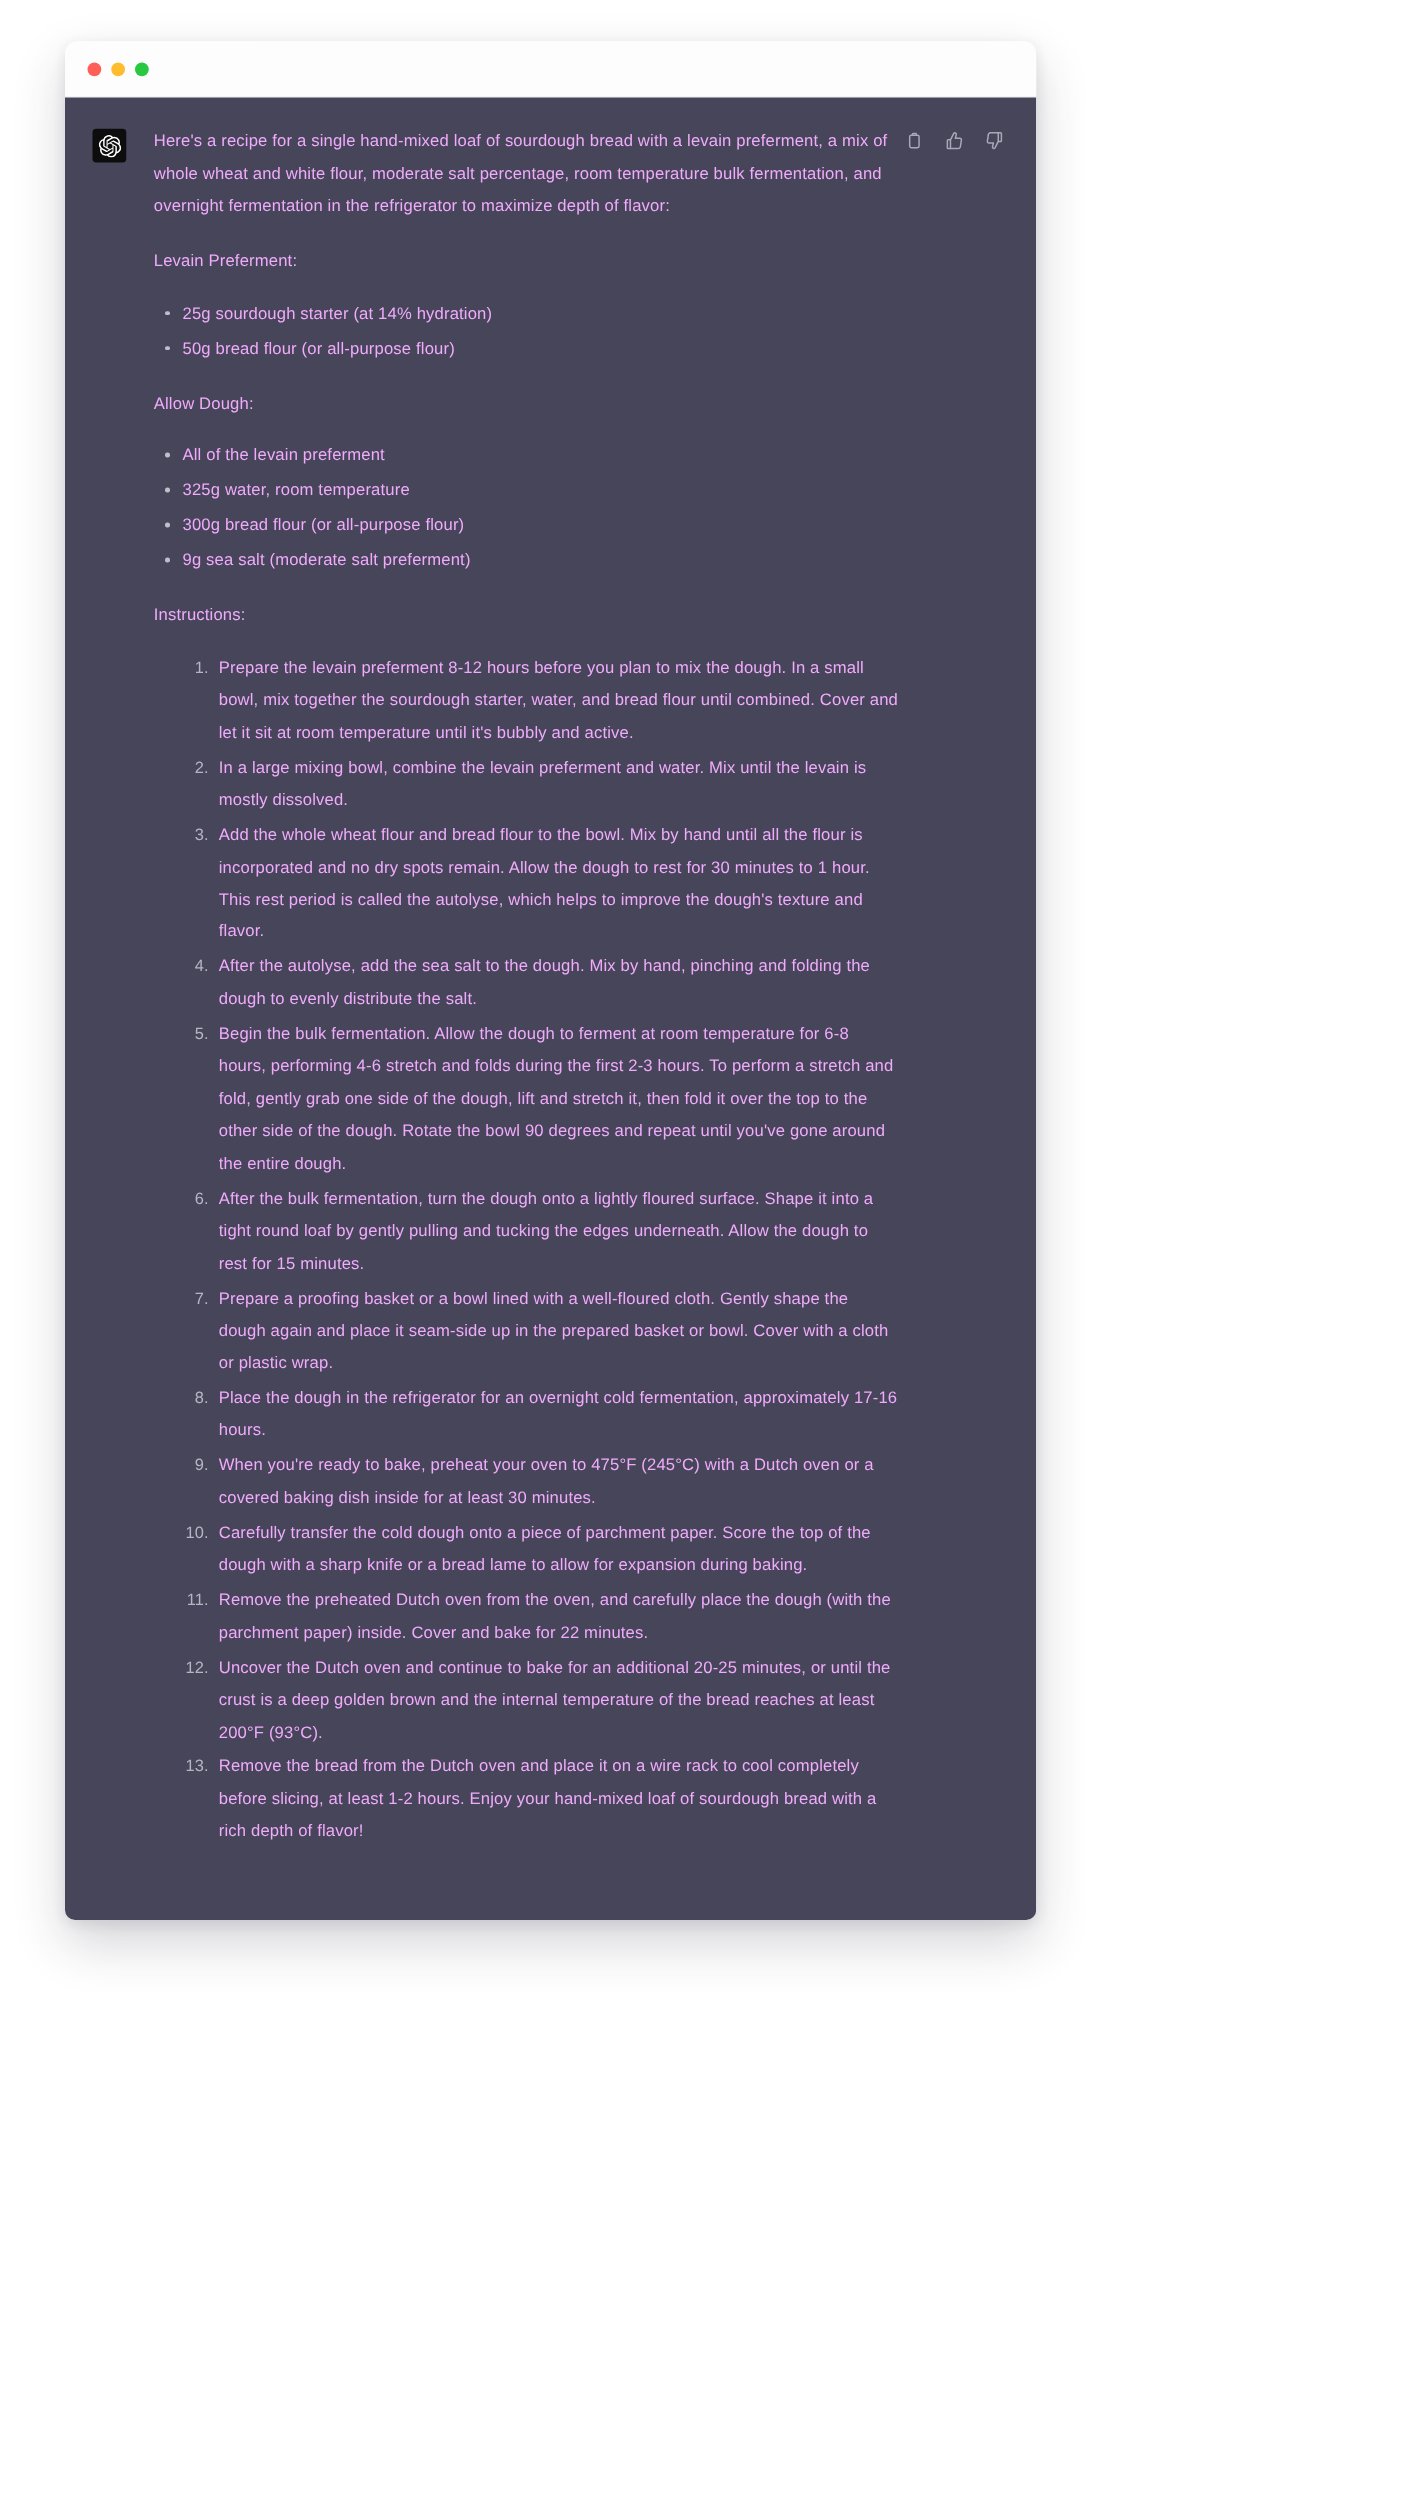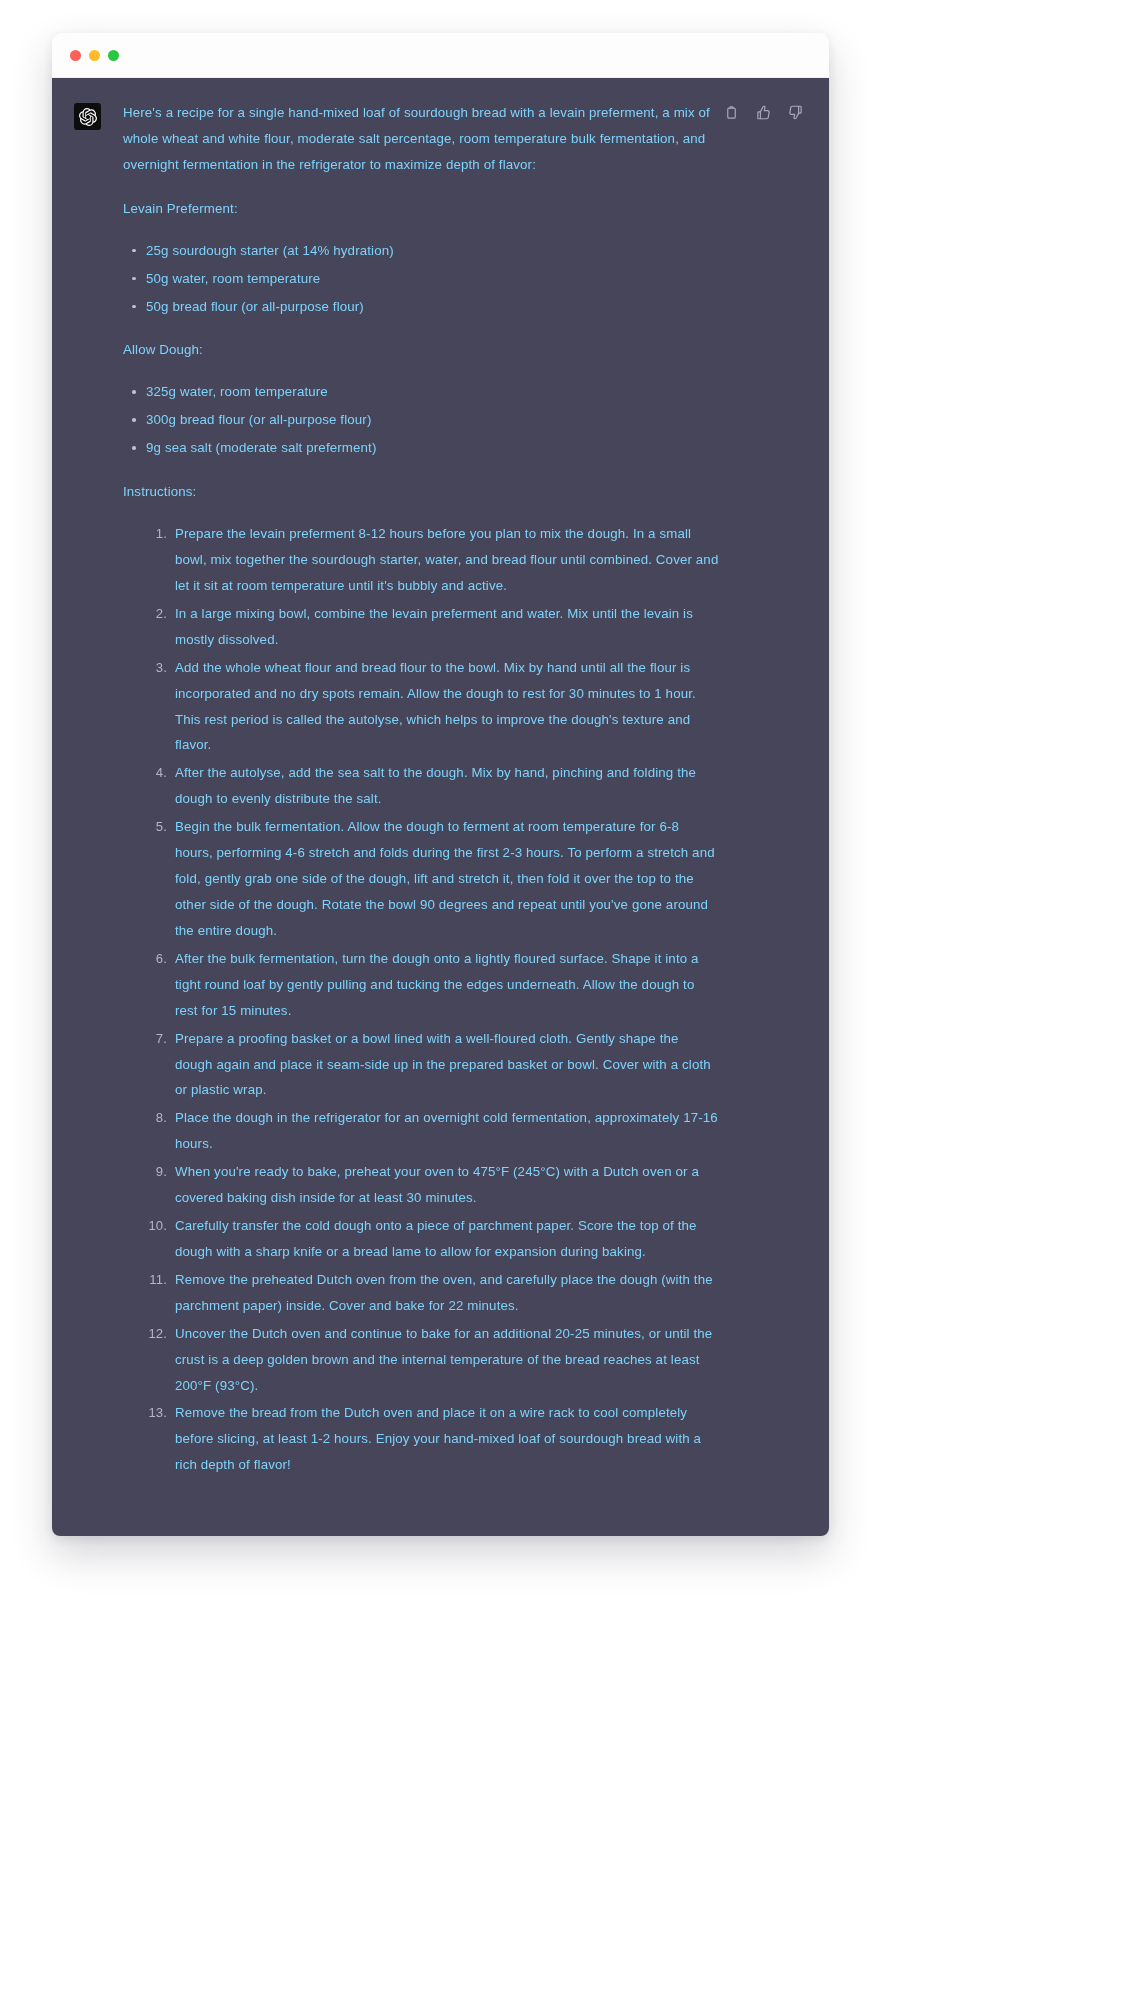--- a/index.html
+++ b/index.html
@@ -72,21 +72,21 @@
     align-items: center;
     justify-content: center;
   }
   .avatar svg { display: block; }
 
   .msg-content {
     flex: 1 1 auto;
     padding-left: 22px;
     padding-right: 6px;
     max-width: 640px;
-    color: #7dd3fc;
+    color: #f0abfc;
     font-size: 13.3px;
     line-height: 1.95;
     letter-spacing: 0.01em;
   }
 
   .msg-content p {
     margin: 0 0 18px 0;
   }
   .msg-content p.tight { margin-bottom: 16px; }
 
@@ -175,26 +175,26 @@
           </svg>
         </div>
 
         <div class="msg-content">
 
           <p>Here's a recipe for a single hand-mixed loaf of sourdough bread with a levain preferment, a mix of whole wheat and white flour, moderate salt percentage, room temperature bulk fermentation, and overnight fermentation in the refrigerator to maximize depth of flavor:</p>
 
           <p class="tight">Levain Preferment:</p>
           <ul>
             <li>25g sourdough starter (at 14% hydration)</li>
-            <li>50g water, room temperature</li>
             <li>50g bread flour (or all-purpose flour)</li>
           </ul>
 
           <p class="tight">Allow Dough:</p>
           <ul>
+            <li>All of the levain preferment</li>
             <li>325g water, room temperature</li>
             <li>300g bread flour (or all-purpose flour)</li>
             <li>9g sea salt (moderate salt preferment)</li>
           </ul>
 
           <p class="tight">Instructions:</p>
           <ol>
             <li>Prepare the levain preferment 8-12 hours before you plan to mix the dough. In a small bowl, mix together the sourdough starter, water, and bread flour until combined. Cover and let it sit at room temperature until it's bubbly and active.</li>
             <li>In a large mixing bowl, combine the levain preferment and water. Mix until the levain is mostly dissolved.</li>
             <li>Add the whole wheat flour and bread flour to the bowl. Mix by hand until all the flour is incorporated and no dry spots remain. Allow the dough to rest for 30 minutes to 1 hour. This rest period is called the autolyse, which helps to improve the dough's texture and flavor.</li>

